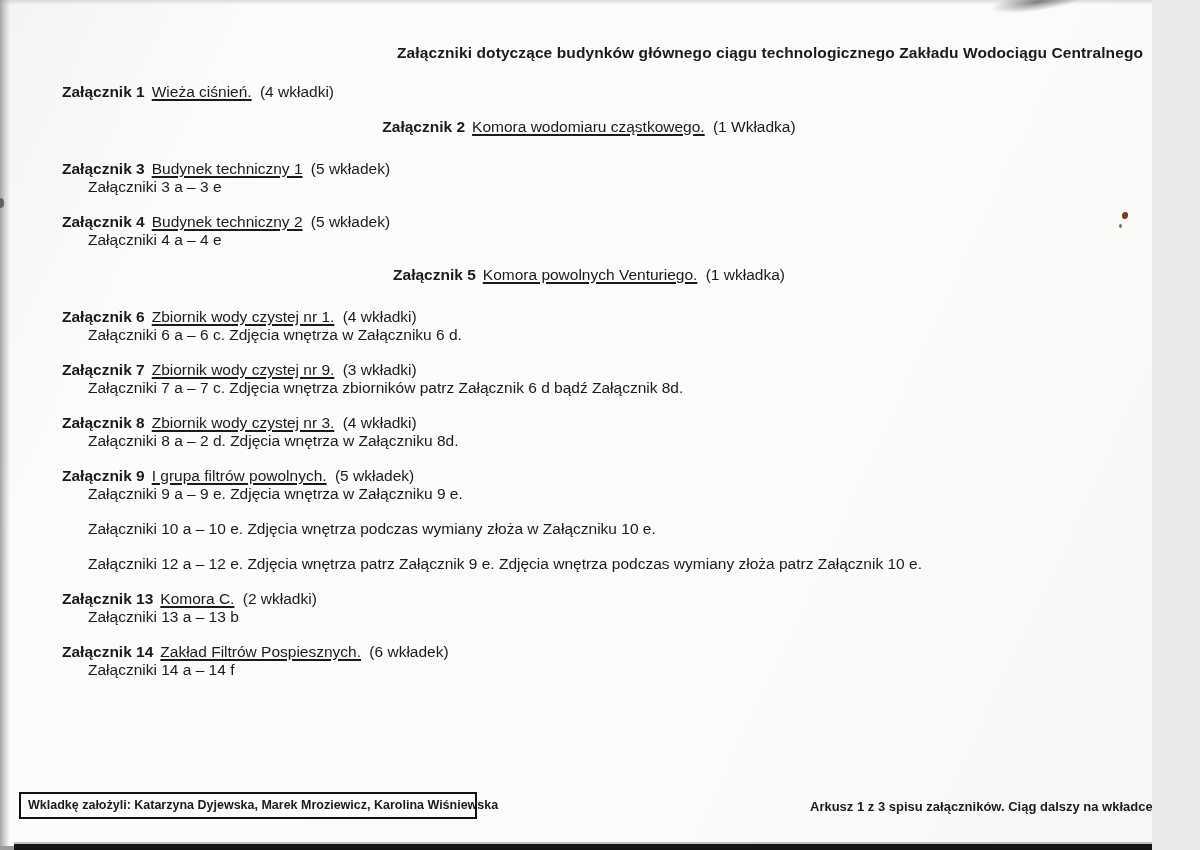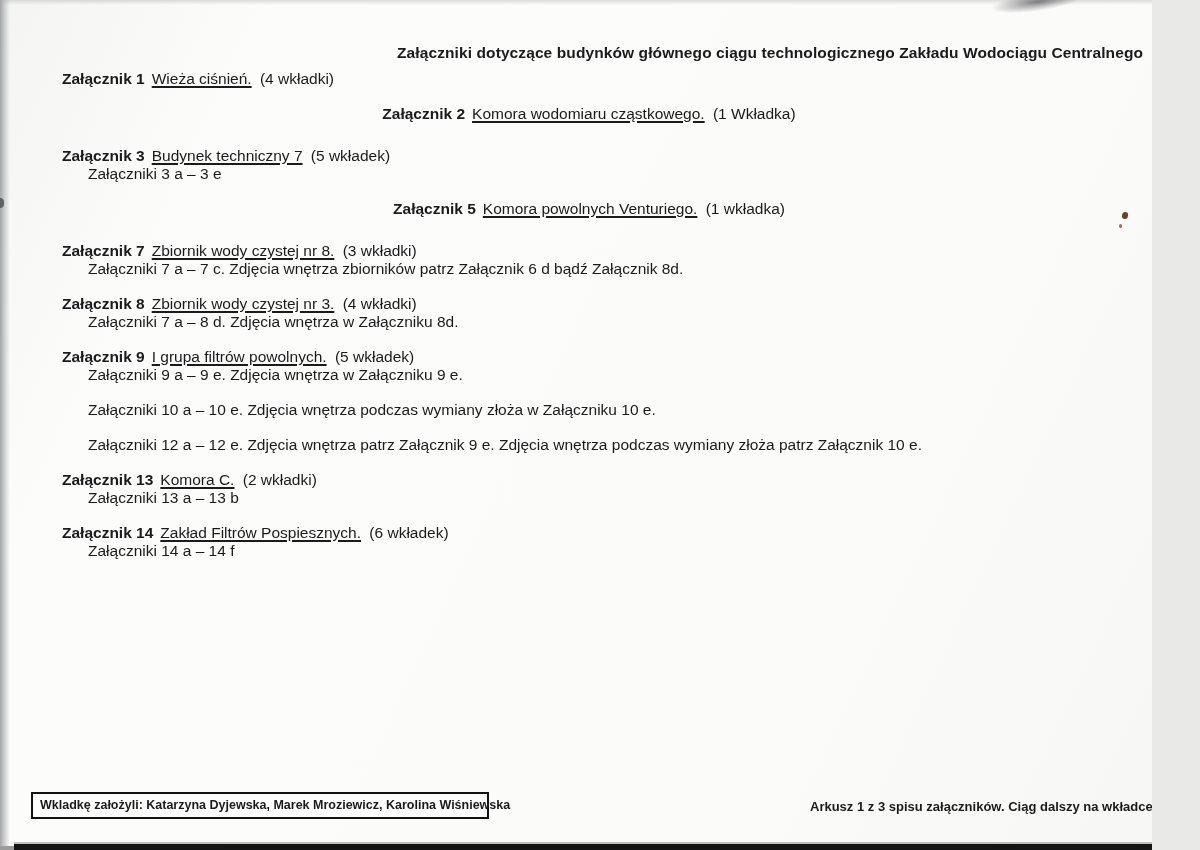--- a/index.html
+++ b/index.html
@@ -57,34 +57,34 @@
   
   .content {
     position: absolute; left: 62px; top: 44px; right: 36px;
   }
   .title {
     margin-left: 335px;
     font-size: 15.5px; font-weight: 700;
     letter-spacing: .1px;
     white-space: nowrap;
   }
-  .list { margin-top: 8px; }
+  .list { margin-top: 21px; }
   .entry { margin-bottom: 17px; line-height: 18px; font-size: 15.5px; }
   .entry.single { margin-bottom: 24px; text-align: center; }
   .entry .label { font-weight: 700; margin-right: 7px; }
   .entry .name {
     text-decoration: underline;
     text-underline-offset: 2px;
     text-decoration-thickness: 1.5px;
   }
   .entry .count { margin-left: 4px; }
   .entry .sub { padding-left: 26px; }
   
   .footer-box {
-    position: absolute; left: 31px; top: 792px;
+    position: absolute; left: 19px; top: 792px;
     width: 440px;
     border: 2px solid #111;
     padding: 3px 7px 4px 7px;
     font-size: 12.5px; font-weight: 700; line-height: 16px;
     background: rgba(255,255,255,.4);
     white-space: nowrap;
   }
   .footer-note {
     position: absolute; left: 810px; top: 799px;
     font-size: 13px; font-weight: 700;
@@ -114,46 +114,58 @@
 
   <div class="entry single">
     <div class="line1">
       <span class="label">Załącznik 2</span><span class="name">Komora wodomiaru cząstkowego.</span><span class="count"> (1 Wkładka)</span>
     </div>
 
   </div>
 
   <div class="entry">
     <div class="line1">
-      <span class="label">Załącznik 3</span><span class="name">Budynek techniczny 7</span><span class="count"> (5 wkładek)</span>
+      <span class="label">Załącznik 3</span><span class="name">Budynek techniczny 1</span><span class="count"> (5 wkładek)</span>
     </div>
     <div class="sub">Załączniki 3 a – 3 e</div>
   </div>
 
+  <div class="entry">
+    <div class="line1">
+      <span class="label">Załącznik 4</span><span class="name">Budynek techniczny 2</span><span class="count"> (5 wkładek)</span>
+    </div>
+    <div class="sub">Załączniki 4 a – 4 e</div>
+  </div>
 
   <div class="entry single">
     <div class="line1">
       <span class="label">Załącznik 5</span><span class="name">Komora powolnych Venturiego.</span><span class="count"> (1 wkładka)</span>
     </div>
 
   </div>
 
-
-  <div class="entry">
-    <div class="line1">
-      <span class="label">Załącznik 7</span><span class="name">Zbiornik wody czystej nr 8.</span><span class="count"> (3 wkładki)</span>
+  <div class="entry">
+    <div class="line1">
+      <span class="label">Załącznik 6</span><span class="name">Zbiornik wody czystej nr 1.</span><span class="count"> (4 wkładki)</span>
+    </div>
+    <div class="sub">Załączniki 6 a – 6 c. Zdjęcia wnętrza w Załączniku 6 d.</div>
+  </div>
+
+  <div class="entry">
+    <div class="line1">
+      <span class="label">Załącznik 7</span><span class="name">Zbiornik wody czystej nr 9.</span><span class="count"> (3 wkładki)</span>
     </div>
     <div class="sub">Załączniki 7 a – 7 c. Zdjęcia wnętrza zbiorników patrz Załącznik 6 d bądź Załącznik 8d.</div>
   </div>
 
   <div class="entry">
     <div class="line1">
       <span class="label">Załącznik 8</span><span class="name">Zbiornik wody czystej nr 3.</span><span class="count"> (4 wkładki)</span>
     </div>
-    <div class="sub">Załączniki 7 a – 8 d. Zdjęcia wnętrza w Załączniku 8d.</div>
+    <div class="sub">Załączniki 8 a – 2 d. Zdjęcia wnętrza w Załączniku 8d.</div>
   </div>
 
   <div class="entry">
     <div class="line1">
       <span class="label">Załącznik 9</span><span class="name">I grupa filtrów powolnych.</span><span class="count"> (5 wkładek)</span>
     </div>
     <div class="sub">Załączniki 9 a – 9 e. Zdjęcia wnętrza w Załączniku 9 e.</div>
   </div>
 
   <div class="entry">

